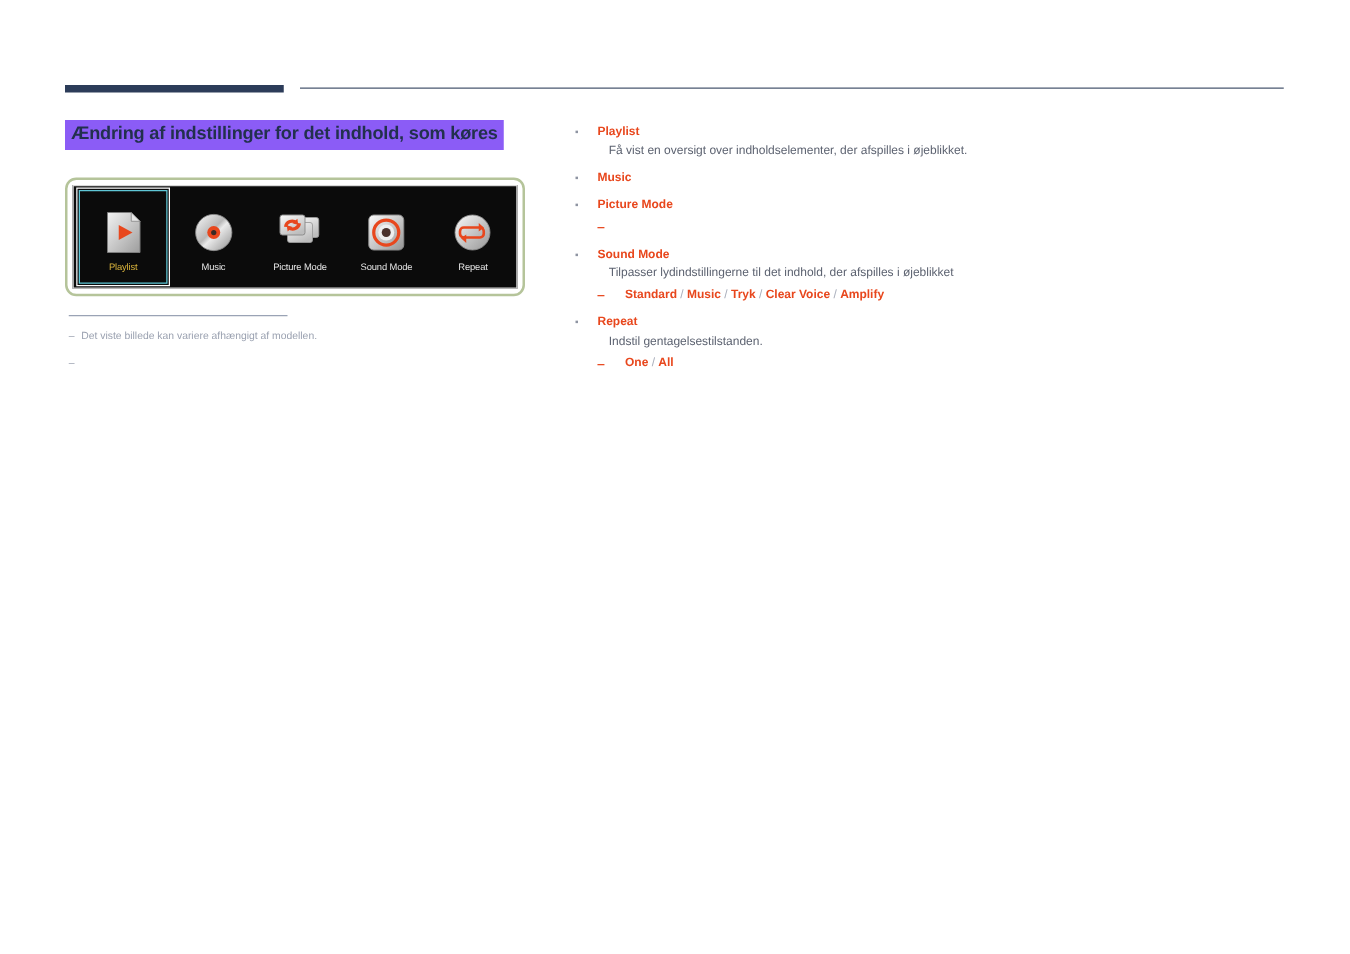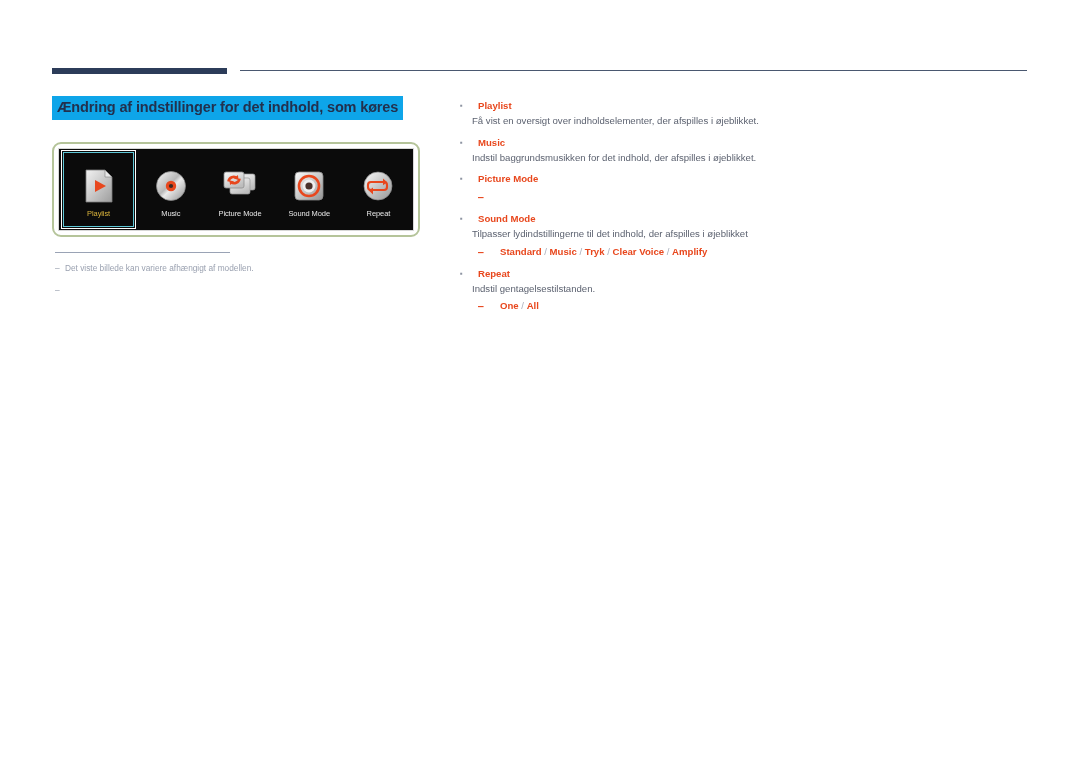--- a/index.html
+++ b/index.html
@@ -20,21 +20,21 @@
   .top-rule-thin {
     position:absolute; left:240px; top:70px; width:787px; height:1px;
     background:#4a5870;
   }
 
   
   .left-col { position:absolute; left:52px; top:96px; width:376px; }
 
   .section-title {
     display:inline-block;
-    background:#0ea5e9;
+    background:#8b5cf6;
     color:#22304d;
     font-size:14.5px;
     font-weight:bold;
     letter-spacing:-0.15px;
     padding:3px 5px 4px 5px;
     line-height:1.15;
     white-space:nowrap;
   }
 
   
@@ -108,21 +108,21 @@
   ul.bullets > li { margin-bottom:7px; }
   .bul-row { display:flex; align-items:flex-start; }
   .bul-dot {
     flex:0 0 23px;
     color:#8e94a2;
     font-size:8px;
     line-height:1.7;
     padding-left:5px;
   }
   .bul-head { color:#e8471d; font-weight:bold; font-size:9.6px; line-height:1.5; }
-  .bul-desc { margin-left:17px; color:#5c6270; font-size:9.6px; line-height:1.6; }
+  .bul-desc { margin-left:32px; color:#5c6270; font-size:9.6px; line-height:1.6; }
 
   .sub-row { display:flex; margin-left:23px; margin-top:3px; }
   .sub-dash {
     flex:0 0 22px;
     color:#e8471d;
     font-weight:bold;
     font-size:10px;
     line-height:1.5;
   }
   .sub-text { color:#e8471d; font-weight:bold; font-size:9.6px; line-height:1.5; }
@@ -265,21 +265,20 @@
           <span class="bul-head">Playlist</span>
         </div>
         <div class="bul-desc">Få vist en oversigt over indholdselementer, der afspilles i øjeblikket.</div>
       </li>
 
       <li>
         <div class="bul-row">
           <span class="bul-dot">▪</span>
           <span class="bul-head">Music</span>
         </div>
-        <div class="bul-desc">Indstil baggrundsmusikken for det indhold, der afspilles i øjeblikket.</div>
       </li>
 
       <li>
         <div class="bul-row">
           <span class="bul-dot">▪</span>
           <span class="bul-head">Picture Mode</span>
         </div>
         <div class="sub-row">
           <span class="sub-dash">‒</span>
         </div>

